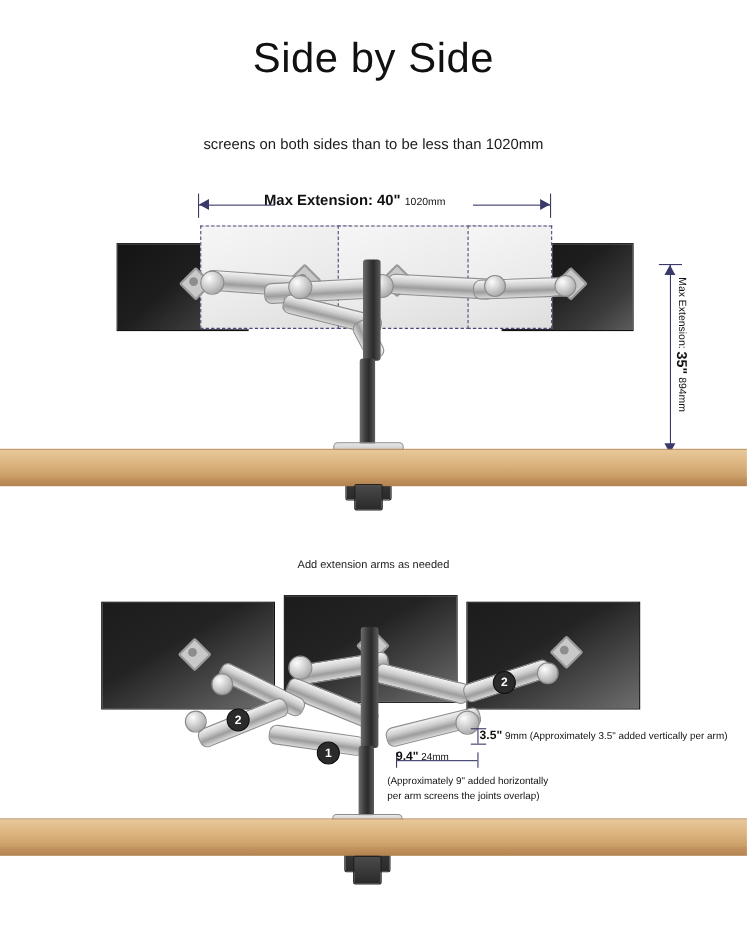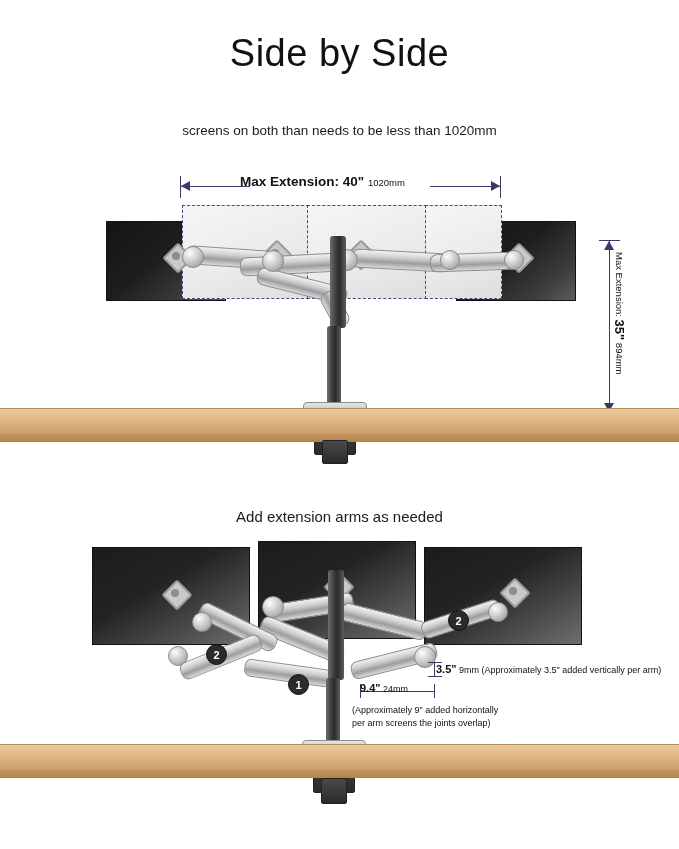--- a/index.html
+++ b/index.html
@@ -133,21 +133,21 @@
     background:linear-gradient(180deg,#e6e6e6,#b4b4b4);
     border:1px solid #8c8c8c;border-radius:3px;
   }
   .clamp-dark{
     position:absolute;
     background:linear-gradient(180deg,#4a4a4a,#2a2a2a);
     border:1px solid #222;border-radius:2px;
   }
   .sub2{
     position:absolute;top:508px;left:0;width:679px;text-align:center;
-    font-size:15px;color:#1b1b1b;
+    font-size:10px;color:#1b1b1b;
   }
 
   .badge{
     position:absolute;width:19px;height:19px;border-radius:50%;
     background:#2b2b2b;color:#fff;font-size:11px;font-weight:700;
     display:flex;align-items:center;justify-content:center;
     border:1px solid #111;
   }
 
   .dimline{position:absolute;background:#3a3a6a;}
@@ -160,21 +160,21 @@
   }
 </style>
 </head>
 <body>
 
 <div class="page">
 
   <div class="title">Side by Side</div>
 
   <div class="subtitle">
-    <div>screens on both than needs to be less than 1020mm</div>
+    <div>screens on both sides than to be less than 1020mm</div>
   </div>
 
   <div class="scene-top"></div>
 
   <div class="ext-label">
     <span>Max Extension:</span>
     <span>40"</span>
     <span class="mm">1020mm</span>
   </div>
   <div class="hline left-seg"></div>

